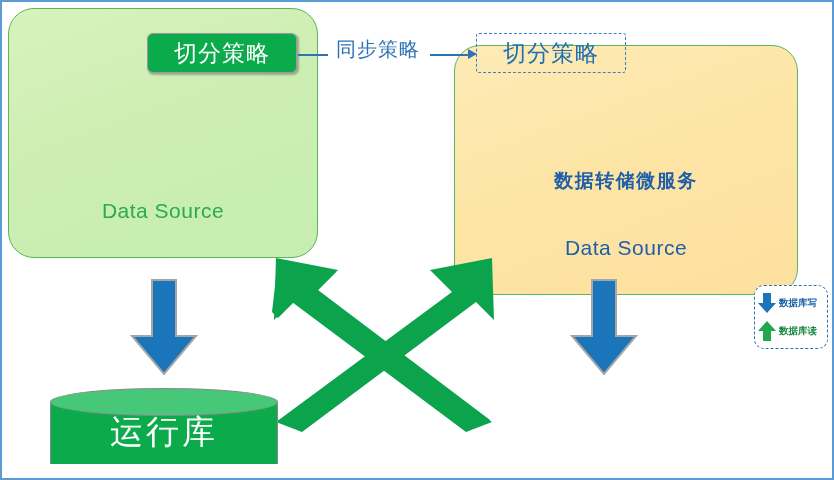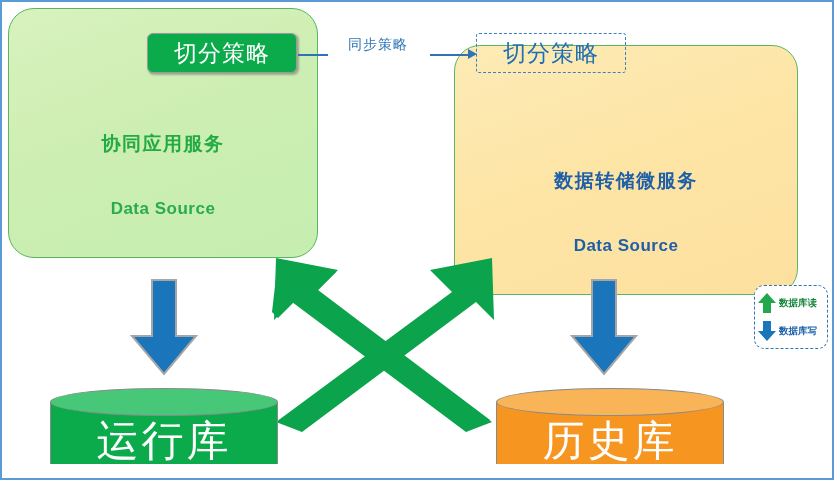--- a/index.html
+++ b/index.html
@@ -62,36 +62,35 @@
     width:100%;
     text-align:center;
     font-weight:bold;
     font-size:19px;
     letter-spacing:1.5px;
   }
   .panel-sub{
     position:absolute;
     width:100%;
     text-align:center;
-    font-size:17px;
+    font-size:21px;
     letter-spacing:0.5px;
-    font-weight:bold;
   }
   #left-title{top:122px;left:0;color:#22aa44;}
   #left-sub{top:190px;left:0;color:#2aab4f;}
   #right-title{top:122px;left:0;color:#1f5fa8;}
   #right-sub{top:190px;left:0;color:#1f5fa8;}
 
   
   #sync-label{
     position:absolute;
     left:326px;top:34px;
     width:100px;
     text-align:center;
-    font-size:14px;
+    font-size:20px;
     color:#2e74b5;
     letter-spacing:1px;
   }
   .conn-line{
     position:absolute;
     height:1.5px;
     background:#2e74b5;
   }
   #conn-left{left:296px;top:52px;width:30px;}
   #conn-right{left:428px;top:52px;width:40px;}
@@ -121,25 +120,25 @@
     border:1px solid #8a8a8a;
   }
   .cyl .bottom{
     position:absolute;left:0;top:48px;
     width:100%;height:28px;
     border-radius:50%;
     box-sizing:border-box;
     border:1px solid #8a8a8a;
   }
   .cyl .cyl-label{
-    position:absolute;left:0;top:22px;
+    position:absolute;left:0;top:13px;
     width:100%;height:62px;
     display:flex;align-items:center;justify-content:center;
     color:#ffffff;
-    font-size:42px;
+    font-size:33px;
     letter-spacing:3px;
     z-index:5;
   }
   #cyl-run{left:48px;top:386px;width:228px;height:78px;}
   #cyl-run .body{background:#0bab4b;}
   #cyl-run .bottom{background:#0bab4b;}
   #cyl-run .top{background:#46c878;}
   #cyl-hist{left:494px;top:386px;width:228px;height:78px;}
   #cyl-hist .body{background:#f79521;}
   #cyl-hist .bottom{background:#f79521;}
@@ -179,21 +178,20 @@
   }
   #legend-read .lg-text{color:#16863c;}
   #legend-write .lg-text{color:#1a5fa8;}
 </style>
 </head>
 <body>
 
 <div id="canvas">
 
   <div class="panel" id="panel-left">
-    <div class="panel-title" id="left-title">协同应用服务</div>
     <div class="panel-sub" id="left-sub">Data Source</div>
   </div>
 
   <div class="chip" id="chip-left">切分策略</div>
 
   <div class="panel" id="panel-right">
     <div class="panel-title" id="right-title">数据转储微服务</div>
     <div class="panel-sub" id="right-sub">Data Source</div>
   </div>
 
@@ -230,39 +228,33 @@
     </svg>
   </div>
 
   <div class="cyl" id="cyl-run">
     <div class="bottom"></div>
     <div class="body"></div>
     <div class="top"></div>
     <div class="cyl-label">运行库</div>
   </div>
 
-  <div class="cyl" id="cyl-hist">
-    <div class="bottom"></div>
-    <div class="body"></div>
-    <div class="top"></div>
-    <div class="cyl-label">历史库</div>
-  </div>
 
   <div id="legend">
+    <div class="legend-row" id="legend-write">
+      <span class="lg-icon">
+        <svg width="20" height="24" viewBox="0 0 20 24">
+          <polygon points="10,22 19,12 14,12 14,2 6,2 6,12 1,12" fill="#1a75bb"></polygon>
+        </svg>
+      </span>
+      <span class="lg-text">数据库写</span>
+    </div>
     <div class="legend-row" id="legend-read">
       <span class="lg-icon">
         <svg width="20" height="24" viewBox="0 0 20 24">
           <polygon points="10,2 19,12 14,12 14,22 6,22 6,12 1,12" fill="#21a84c"></polygon>
         </svg>
       </span>
       <span class="lg-text">数据库读</span>
     </div>
-    <div class="legend-row" id="legend-write">
-      <span class="lg-icon">
-        <svg width="20" height="24" viewBox="0 0 20 24">
-          <polygon points="10,22 19,12 14,12 14,2 6,2 6,12 1,12" fill="#1a75bb"></polygon>
-        </svg>
-      </span>
-      <span class="lg-text">数据库写</span>
-    </div>
   </div>
 
 </div>
 
 </body></html>

